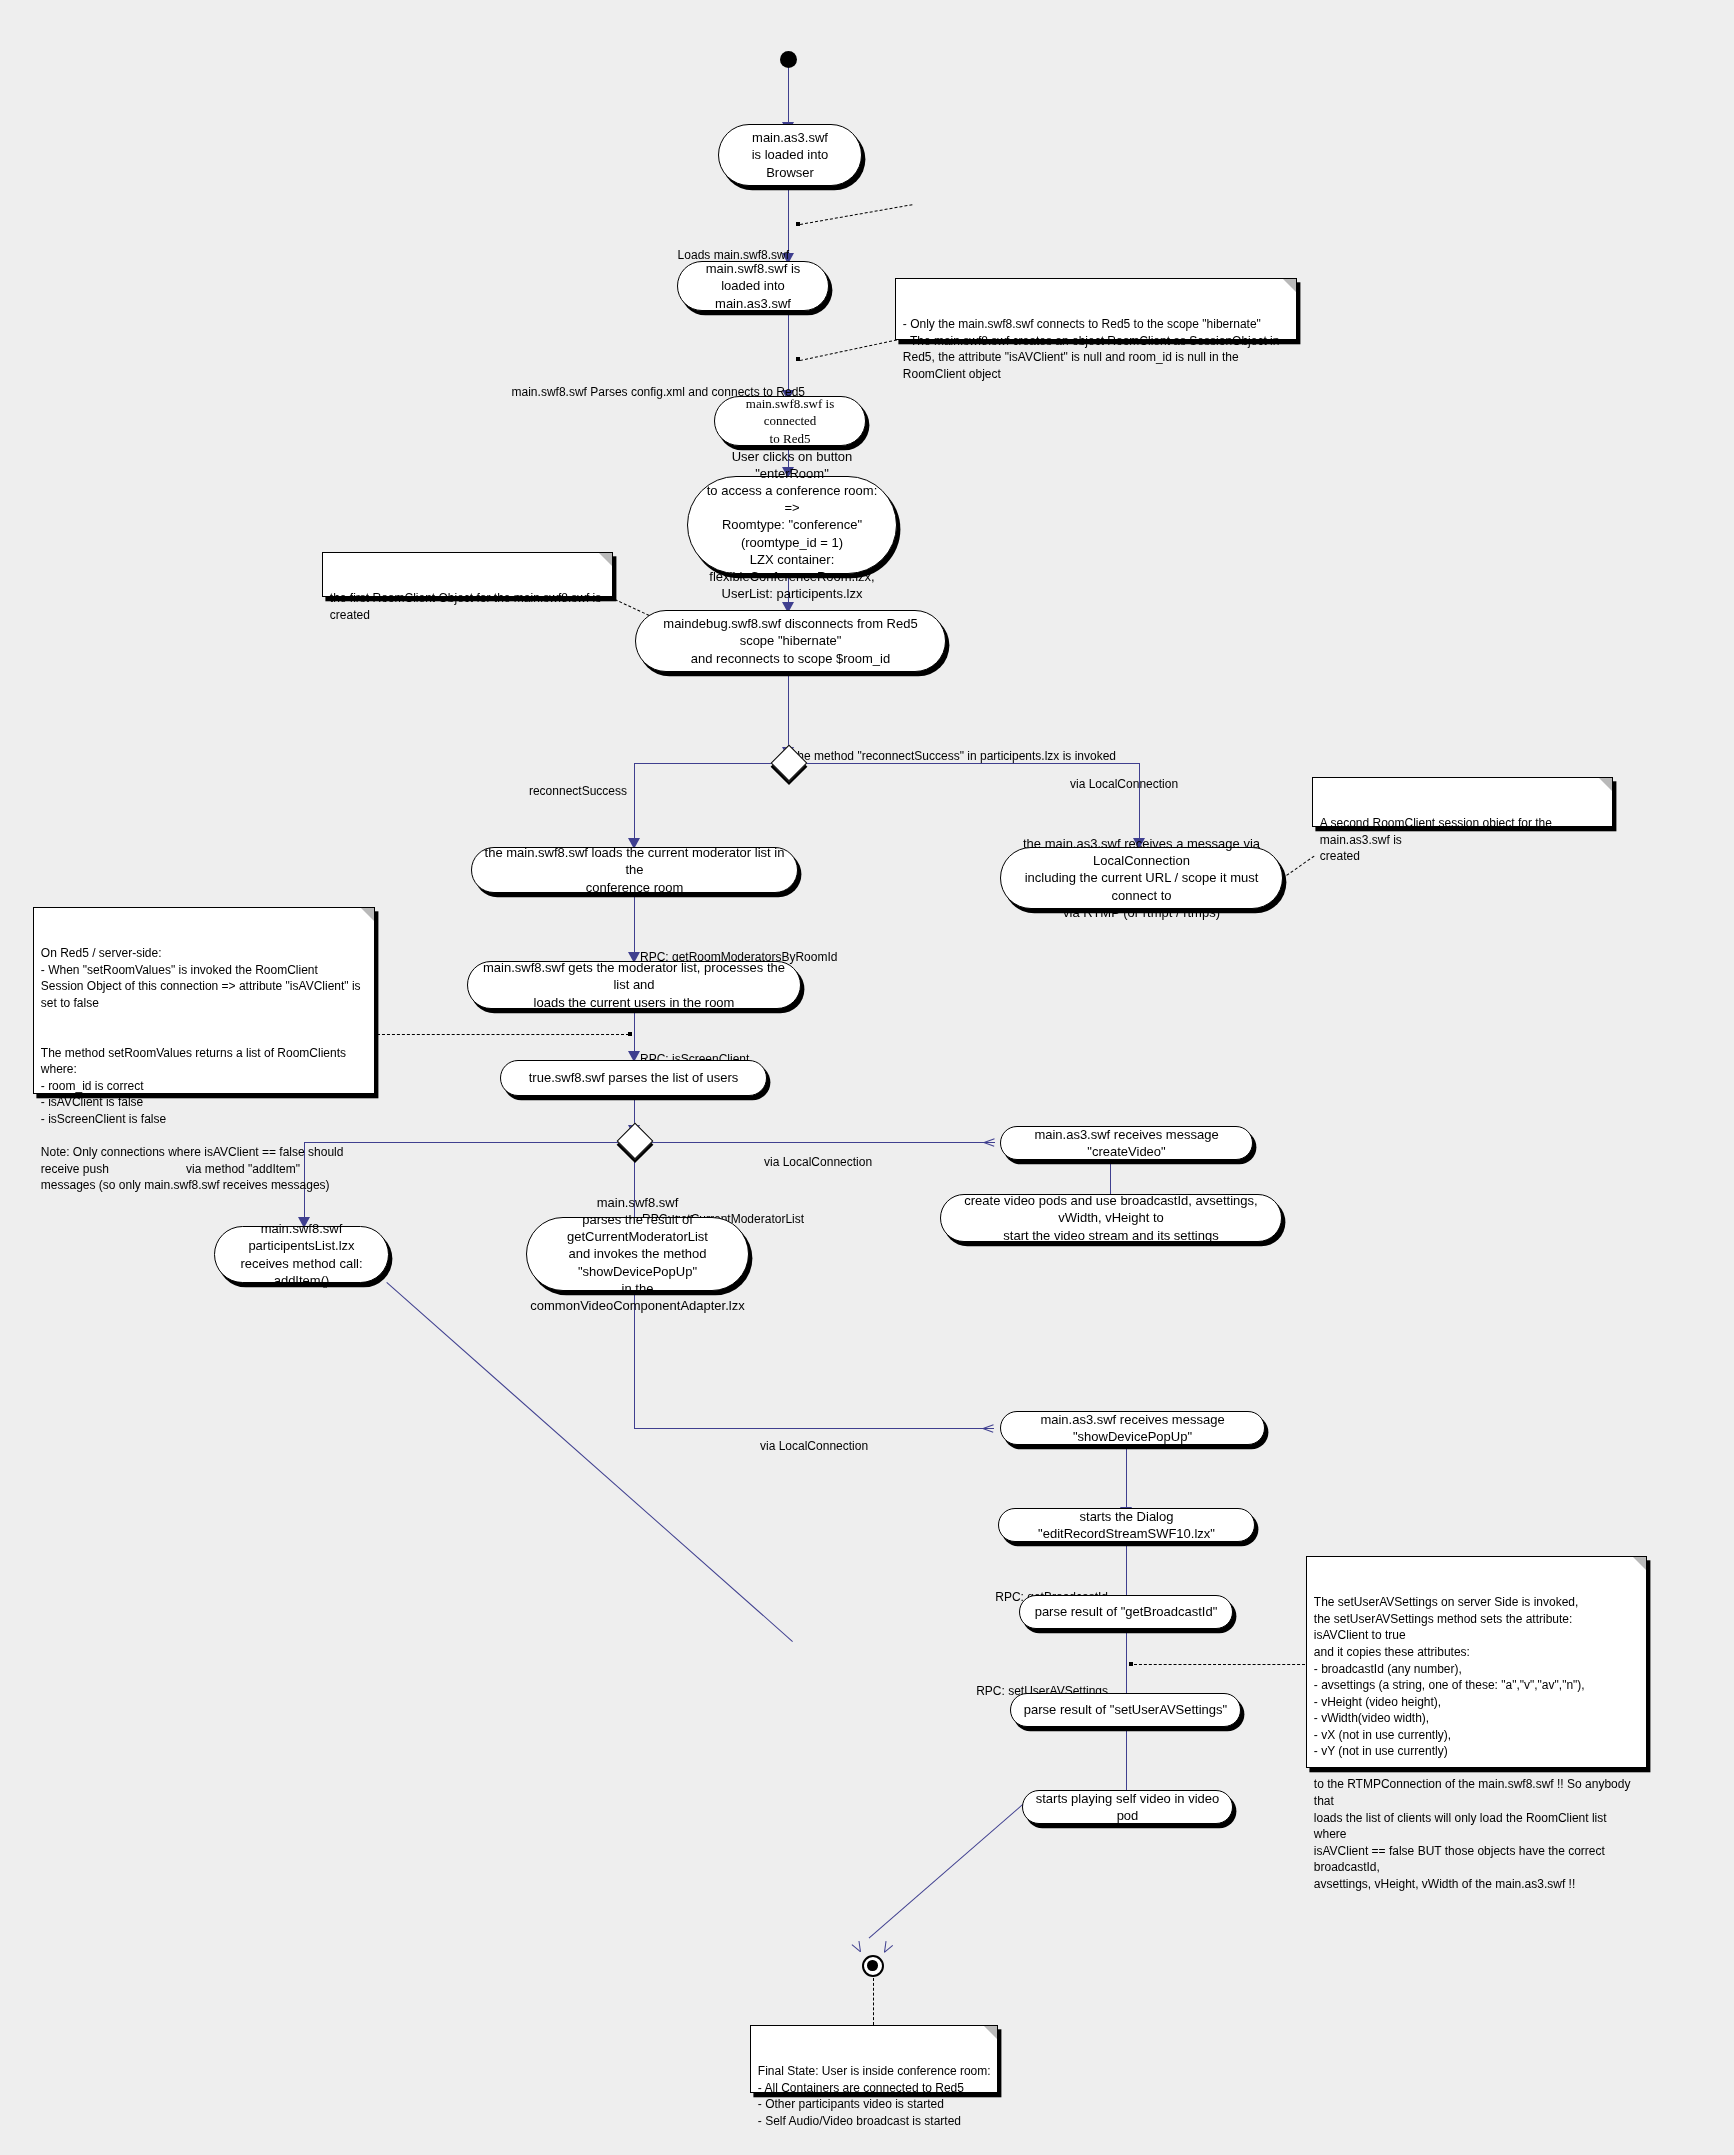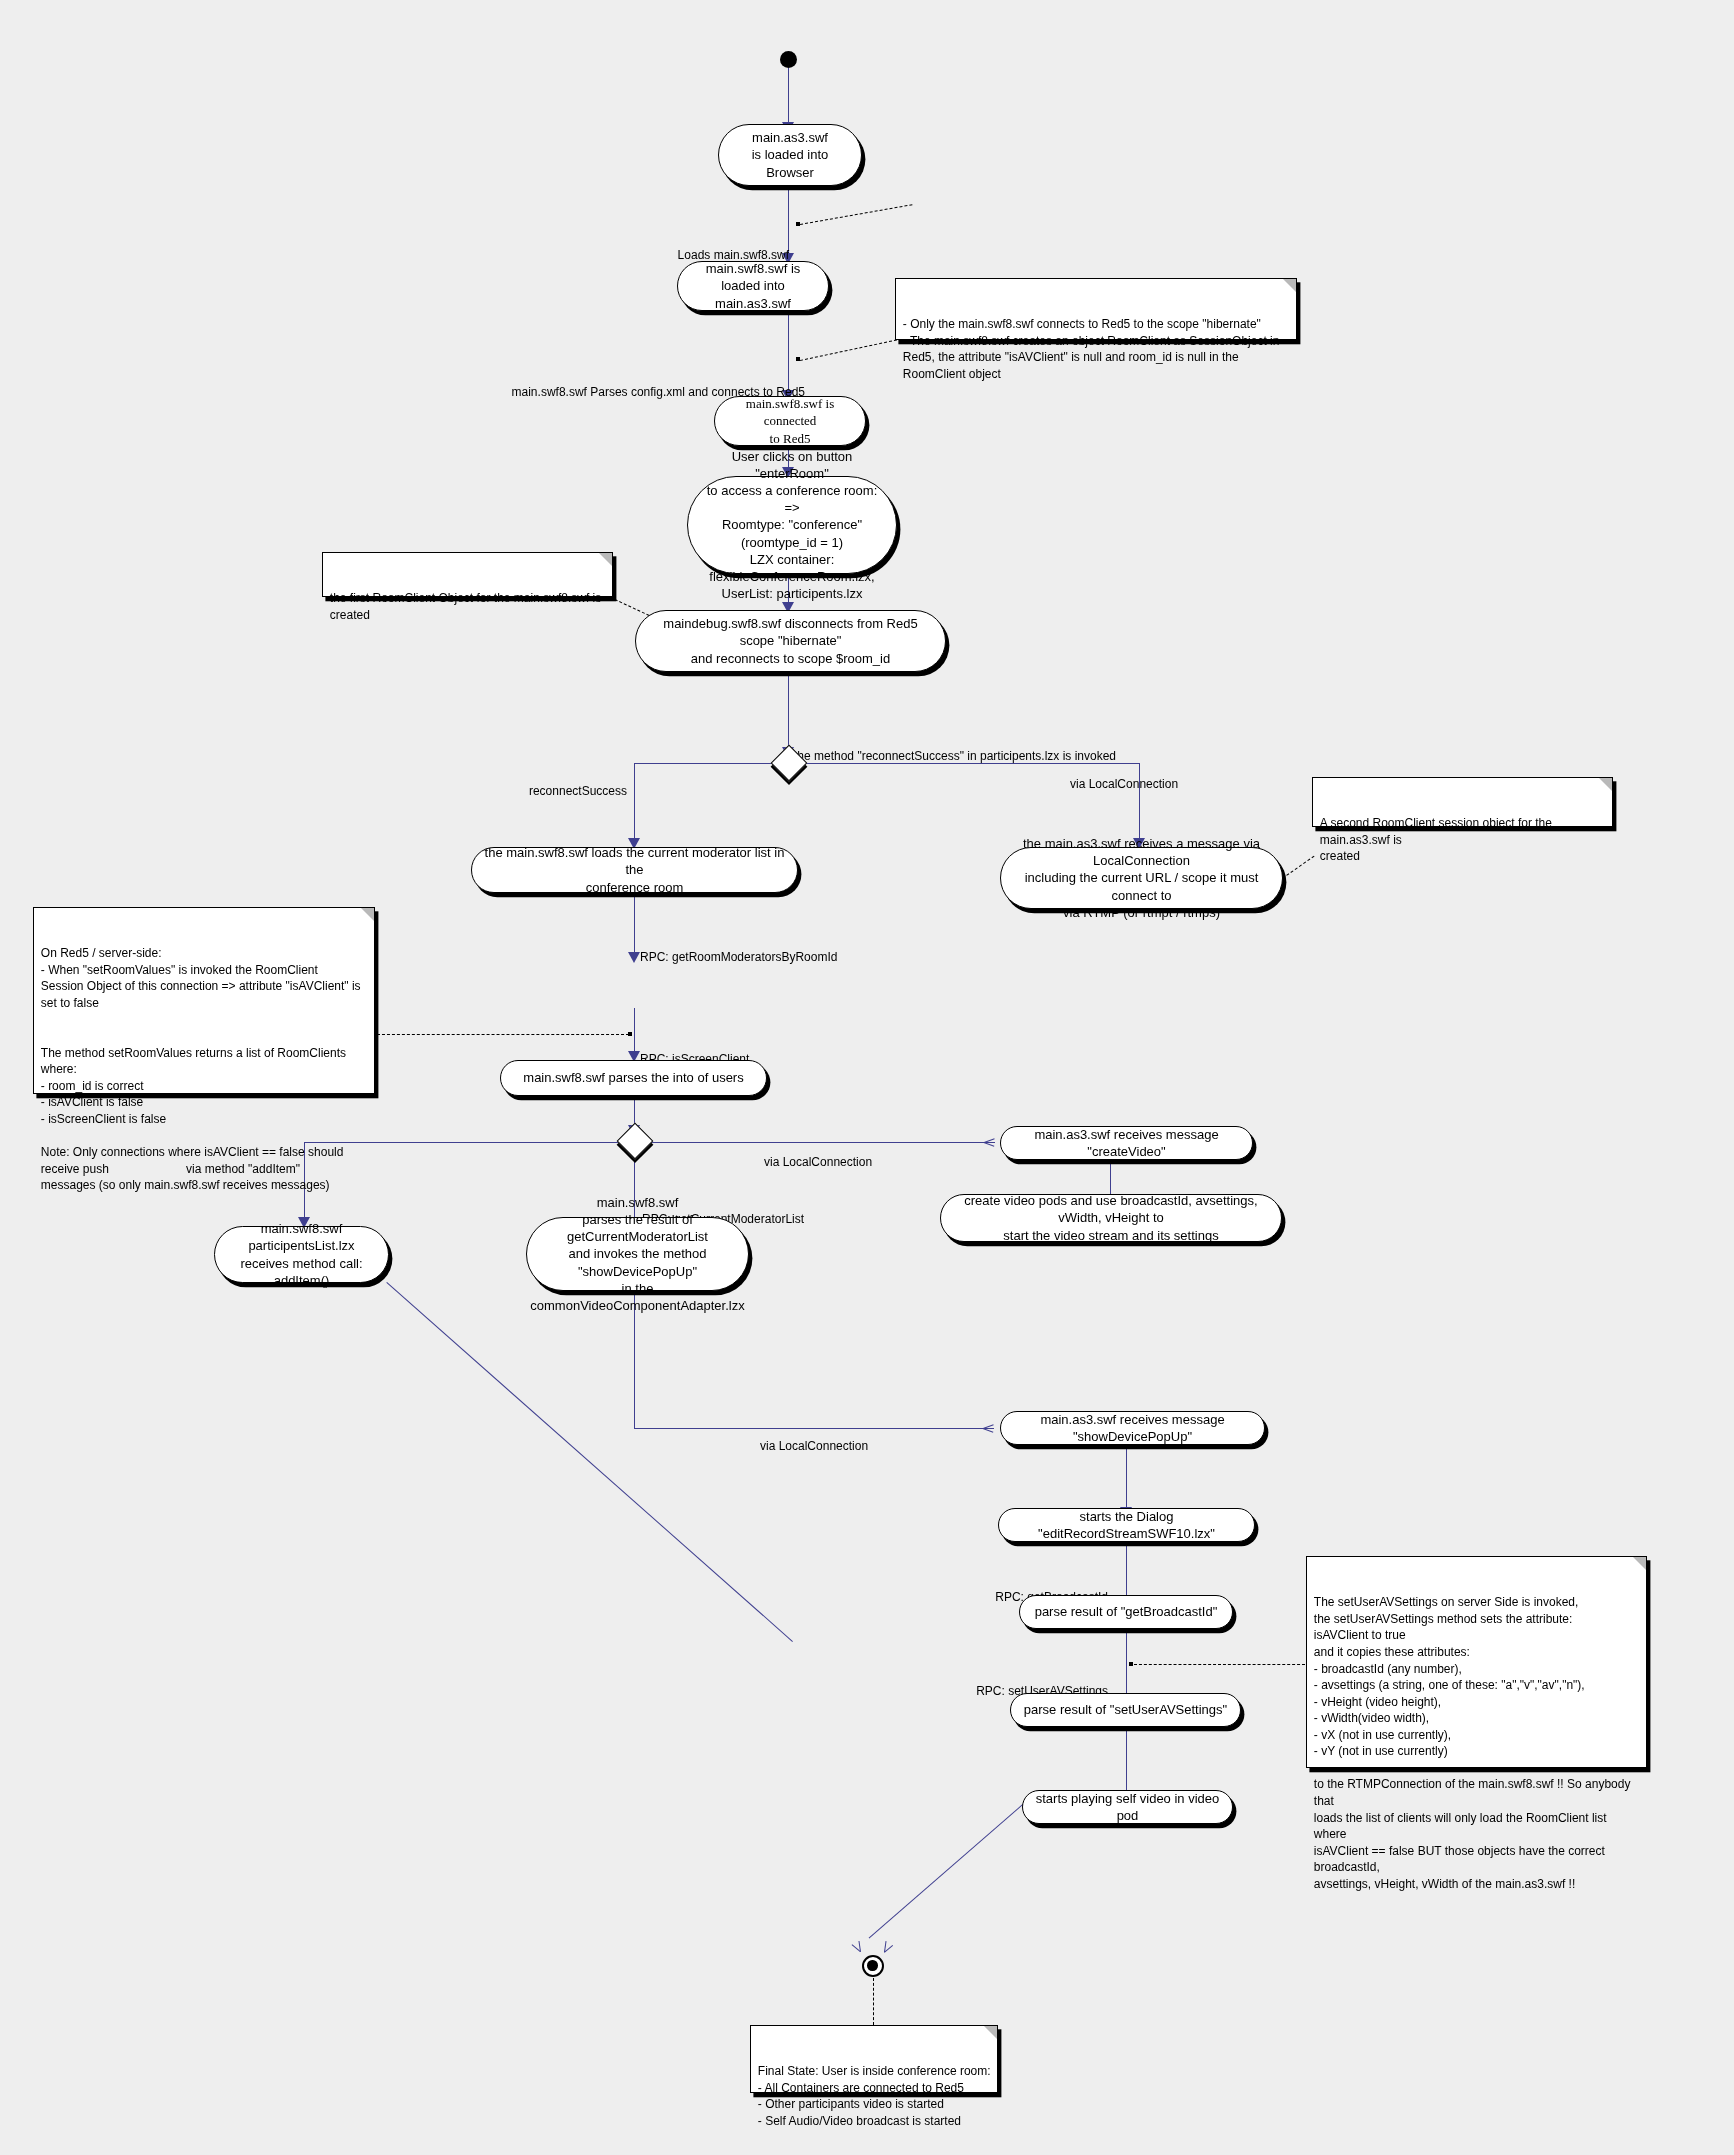--- a/index.html
+++ b/index.html
@@ -197,20 +197,22 @@
     <span class="foldtri"></span>
     <span>A second RoomClient session object for the main.as3.swf is
 created</span>
   </div>
   <div class="dashdiag" style="left:1282px;top:878px;width:39px;transform:rotate(-35deg);"></div>
 
   <div class="vline" style="left:634px;top:893px;height:68px;"></div>
   <div class="arrow" style="left:628px;top:952px;"></div>
   <div class="elabel" style="left:640px;top:918px;">RPC: getRoomModeratorsByRoomId</div>
 
+  <div class="node" style="left:467px;top:961px;width:334px;height:48px;">main.swf8.swf gets the moderator list, processes the list and
+loads the current users in the room</div>
 
   <div class="note" style="left:33px;top:907px;width:342px;height:187px;">
     <span class="foldtri"></span>
     <span>On Red5 / server-side:
 - When "setRoomValues" is invoked the RoomClient
 Session Object of this connection =&gt; attribute "isAVClient" is set to false
 
 
 The method setRoomValues returns a list of RoomClients where:
  - room_id is correct
@@ -220,21 +222,21 @@
 Note: Only connections where isAVClient == false should receive push
 messages (so only main.swf8.swf receives messages)</span>
   </div>
   <div class="dash" style="left:377px;top:1034px;width:252px;"></div>
   <div class="sqdot" style="left:628px;top:1032px;"></div>
 
   <div class="vline" style="left:634px;top:1008px;height:53px;"></div>
   <div class="arrow" style="left:628px;top:1051px;"></div>
   <div class="elabel" style="left:640px;top:1020px;">RPC: isScreenClient</div>
 
-  <div class="node" style="left:500px;top:1060px;width:267px;height:36px;">main.swf8.swf parses the into of users</div>
+  <div class="node" style="left:500px;top:1060px;width:267px;height:36px;">true.swf8.swf parses the list of users</div>
 
   <div class="vline" style="left:634px;top:1096px;height:41px;"></div>
   <div class="arrow" style="left:628px;top:1125px;"></div>
 
   <div class="diamond" style="left:622px;top:1128px;"></div>
 
   <div class="hline" style="left:304px;top:1142px;width:318px;"></div>
   <div class="vline" style="left:304px;top:1142px;height:86px;"></div>
   <div class="arrow" style="left:298px;top:1217px;"></div>
   <div class="elabel r" style="left:103px;top:1130px;width:197px;">via method "addItem"</div>

